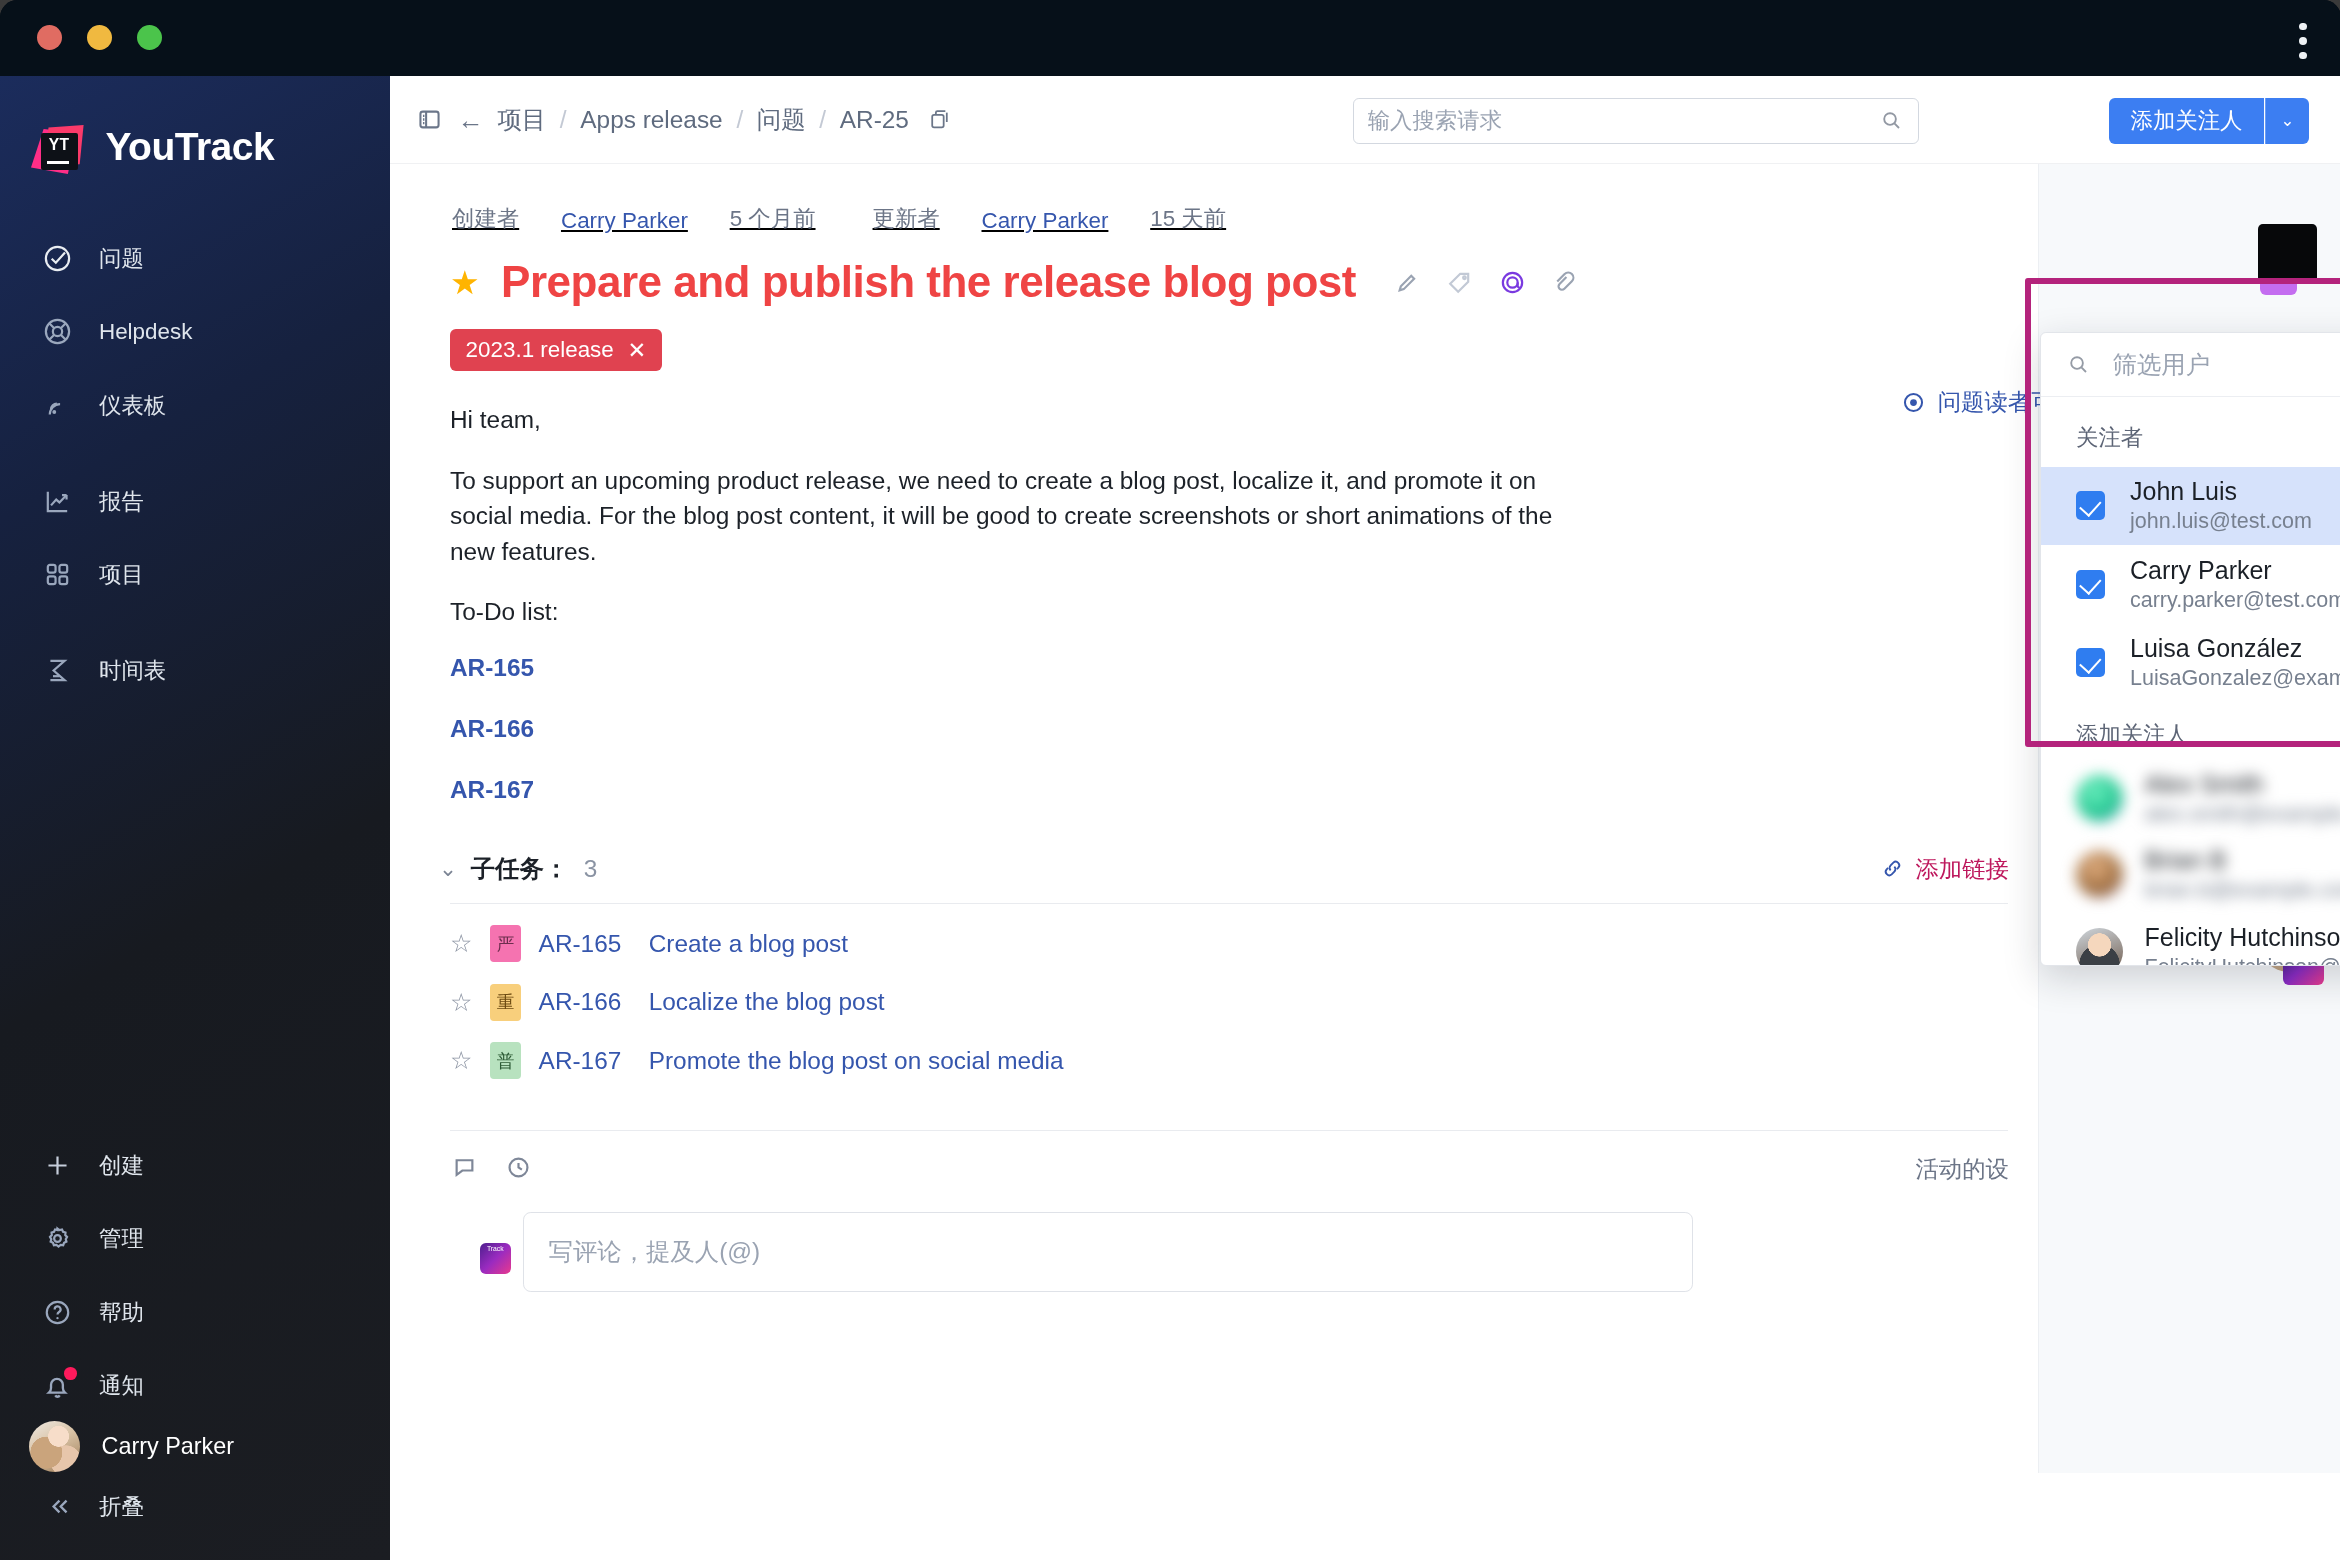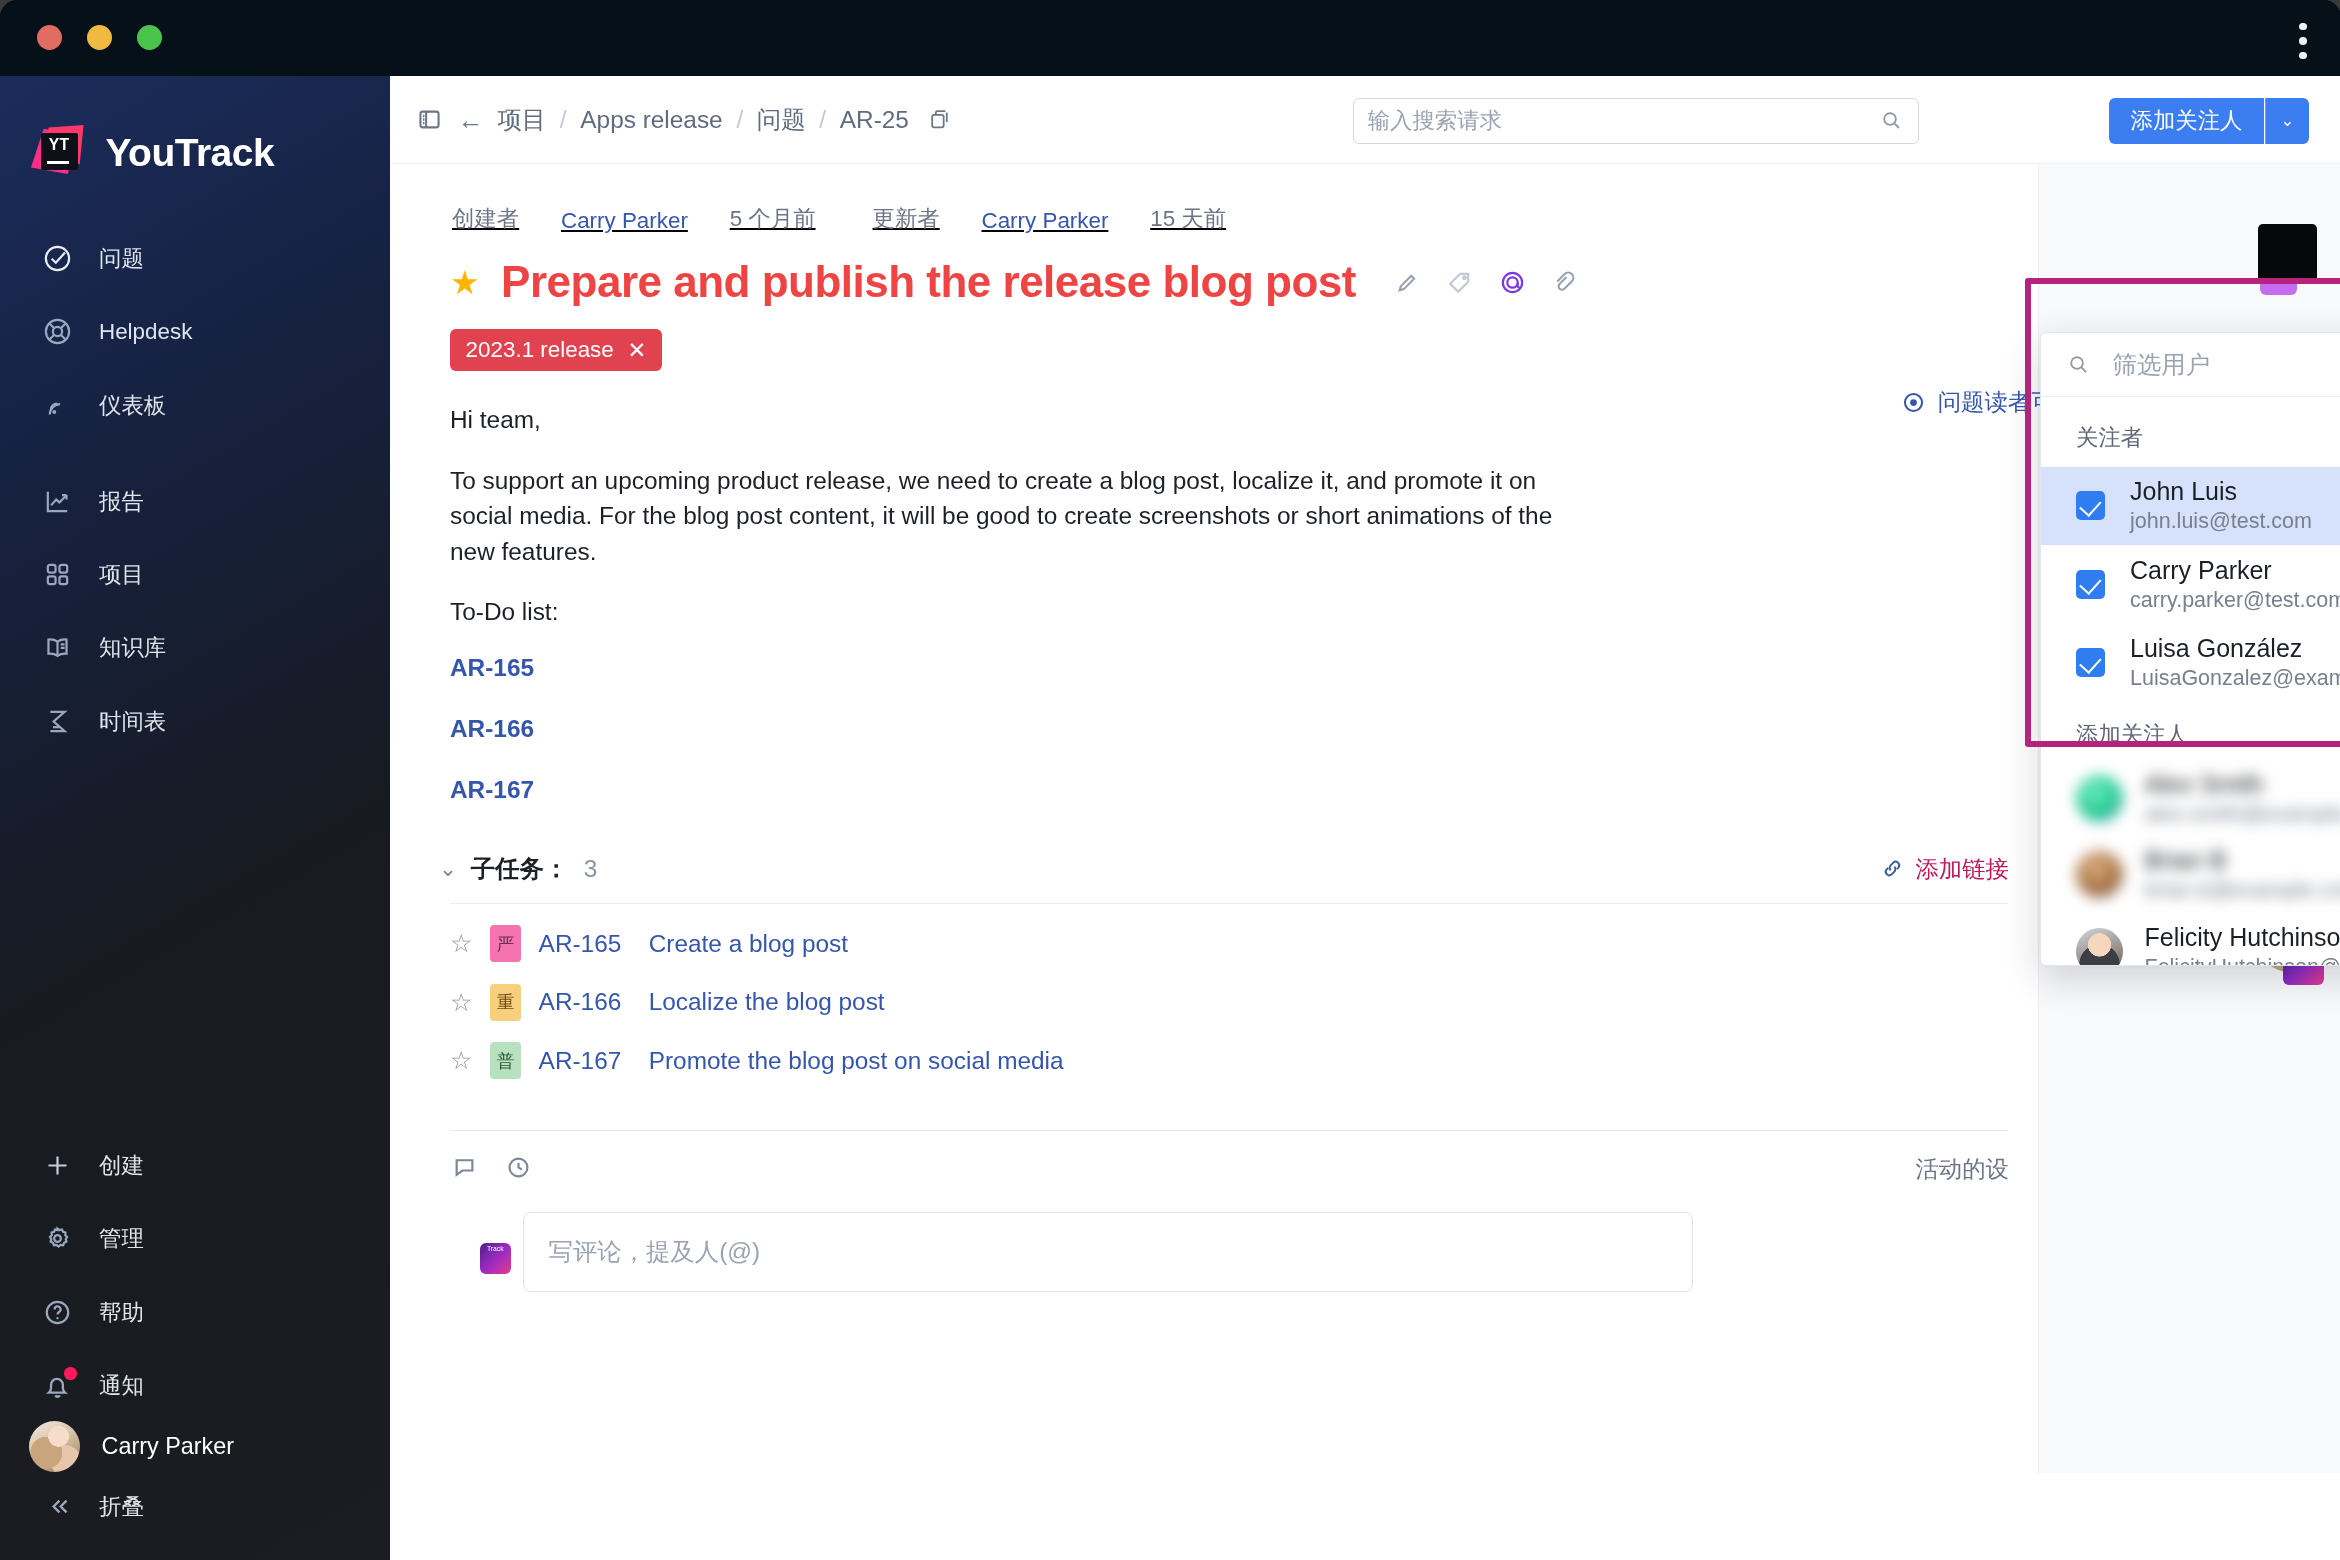--- a/index.html
+++ b/index.html
@@ -32,21 +32,21 @@
     display: flex; flex-direction: column; align-items: center; justify-content: center; gap: 6.8px;
   }
   .kebab i { display: block; width: 7.8px; height: 7.8px; border-radius: 50%; background: #eef2f5; }
 
   
   .sidebar {
     position: absolute; left: 0; top: 76px; width: 390px; height: 1484px;
     background: linear-gradient(150deg, #1b2c5c 0%, #16213f 26%, #171a20 56%, #1b1d22 100%);
     color: #e9edf2;
   }
-  .brand { display: flex; align-items: center; gap: 21.5px; padding: 49px 0 0 29px; }
+  .brand { display: flex; align-items: flex-start; gap: 21.5px; padding: 49px 0 0 29px; }
   .brand-logo { position: relative; width: 55px; height: 55px; }
   .brand-logo .sh1 {
     position: absolute; left: 2px; top: 3.9px; width: 45px; height: 45px;
     background: #ff2e87;
     clip-path: polygon(28% 0, 100% 8%, 82% 100%, 0 86%);
   }
   .brand-logo .sh2 {
     position: absolute; left: 15.6px; top: 0px; width: 39px; height: 41px;
     background: #fb3a6a;
     clip-path: polygon(10% 6%, 100% 0, 90% 96%, 0 100%);
@@ -383,30 +383,20 @@
             <svg viewBox="0 0 24 24" fill="none" stroke="#9aa7bd" stroke-width="1.7">
               <rect x="4.5" y="4.5" width="6" height="6" rx="1.6"></rect>
               <rect x="13.5" y="4.5" width="6" height="6" rx="1.6"></rect>
               <rect x="4.5" y="13.5" width="6" height="6" rx="1.6"></rect>
               <rect x="13.5" y="13.5" width="6" height="6" rx="1.6"></rect>
             </svg>
           </span>
         <span>项目</span>
       </div>
       <div class="nav-gap"></div>
-      <div class="nav-item">
-        <span class="ico">
-            <svg viewBox="0 0 24 24" fill="none" stroke="#9aa7bd" stroke-width="1.7">
-              <path d="M12 7.5C10 6 7.5 5.6 5 5.8v11c2.5-.2 5 .2 7 1.7 2-1.5 4.5-1.9 7-1.7v-11c-2.5-.2-5 .2-7 1.7z"></path>
-              <path d="M12 7.5v11"></path>
-              <path d="M14.5 9.6h3M14.5 12.3h3"></path>
-            </svg>
-          </span>
-        <span>知识库</span>
-      </div>
       <div class="nav-gap"></div>
       <div class="nav-item">
         <span class="ico">
             <svg viewBox="0 0 24 24" fill="none" stroke="#9aa7bd" stroke-width="1.7">
               <path d="M6.5 4.6h11L9 12l8.5 7.4h-11"></path>
               <path d="M8.5 16.4h5"></path>
             </svg>
           </span>
         <span>时间表</span>
       </div>

